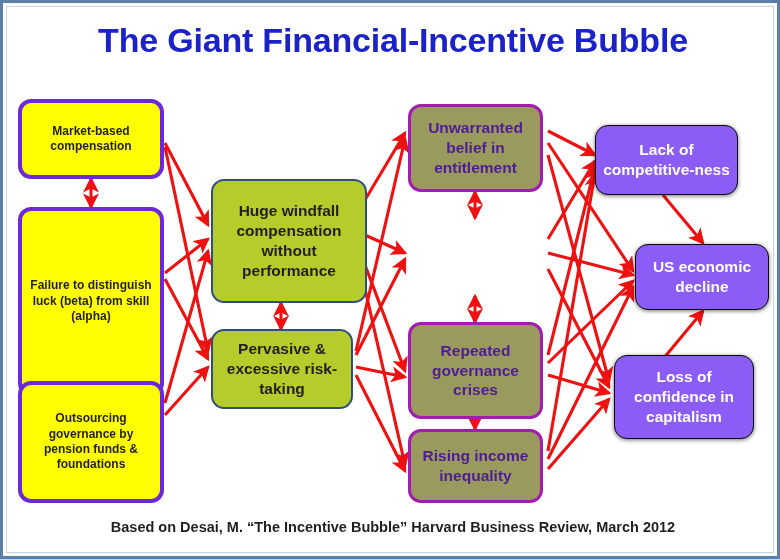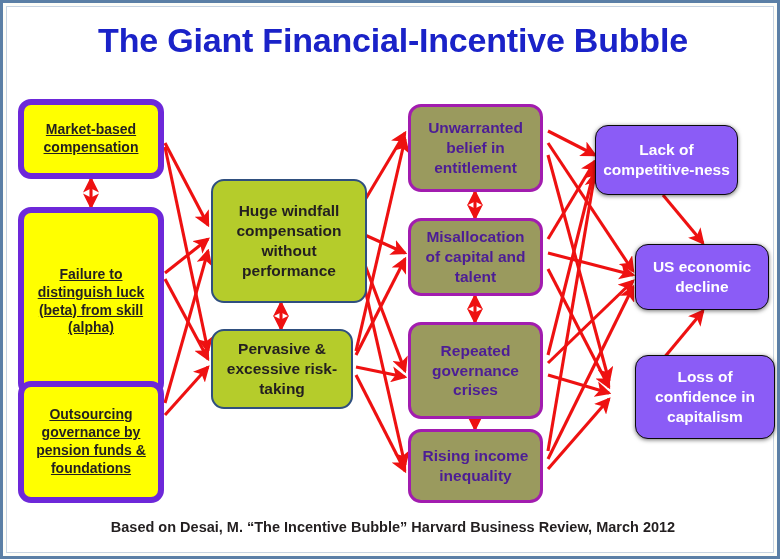--- a/index.html
+++ b/index.html
@@ -67,24 +67,23 @@
     border-radius: 13px;
     font-weight: bold;
     line-height: 1.28;
     padding: 4px 6px;
     z-index: 5;
   }
   .node span { display: block; width: 100%; }
 
   .n-yellow {
     background: #ffff00;
-    border: 6px solid #6d28d9;
+    border: 4px solid #6d28d9;
     color: #231f20;
-    font-size: 14px;
-    text-decoration: underline;
+    font-size: 12px;
   }
   .n-olive {
     background: #b5cc2b;
     border: 2px solid #2f4f7f;
     color: #231f20;
     font-size: 15.5px;
   }
   .n-khaki {
     background: #9a9a5e;
     border: 3px solid #a21caf;
@@ -179,38 +178,35 @@
   </div>
 
   <div class="node n-olive" style="left:208px; top:326px; width:142px; height:80px;">
     <span>Pervasive &amp; excessive risk-taking</span>
   </div>
 
   <div class="node n-khaki" style="left:405px; top:101px; width:135px; height:88px;">
     <span>Unwarranted belief in entitlement</span>
   </div>
 
-  <div class="node n-khaki" style="left:405px; top:215px; width:135px; height:78px;">
-    <span>Misallocation of capital and talent</span>
-  </div>
 
   <div class="node n-khaki" style="left:405px; top:319px; width:135px; height:97px;">
     <span>Repeated governance crises</span>
   </div>
 
   <div class="node n-khaki" style="left:405px; top:426px; width:135px; height:74px;">
     <span>Rising income inequality</span>
   </div>
 
   <div class="node n-black" style="left:592px; top:122px; width:143px; height:70px;">
     <span>Lack of competitive-ness</span>
   </div>
 
   <div class="node n-black" style="left:632px; top:241px; width:134px; height:66px;">
     <span>US economic decline</span>
   </div>
 
-  <div class="node n-black" style="left:632px; top:352px; width:140px; height:84px;">
+  <div class="node n-black" style="left:611px; top:352px; width:140px; height:84px;">
     <span>Loss of confidence in capitalism</span>
   </div>
 
   <div id="caption">Based on Desai, M. “The Incentive Bubble” Harvard Business Review, March 2012</div>
 </div>
 
 </body></html>

